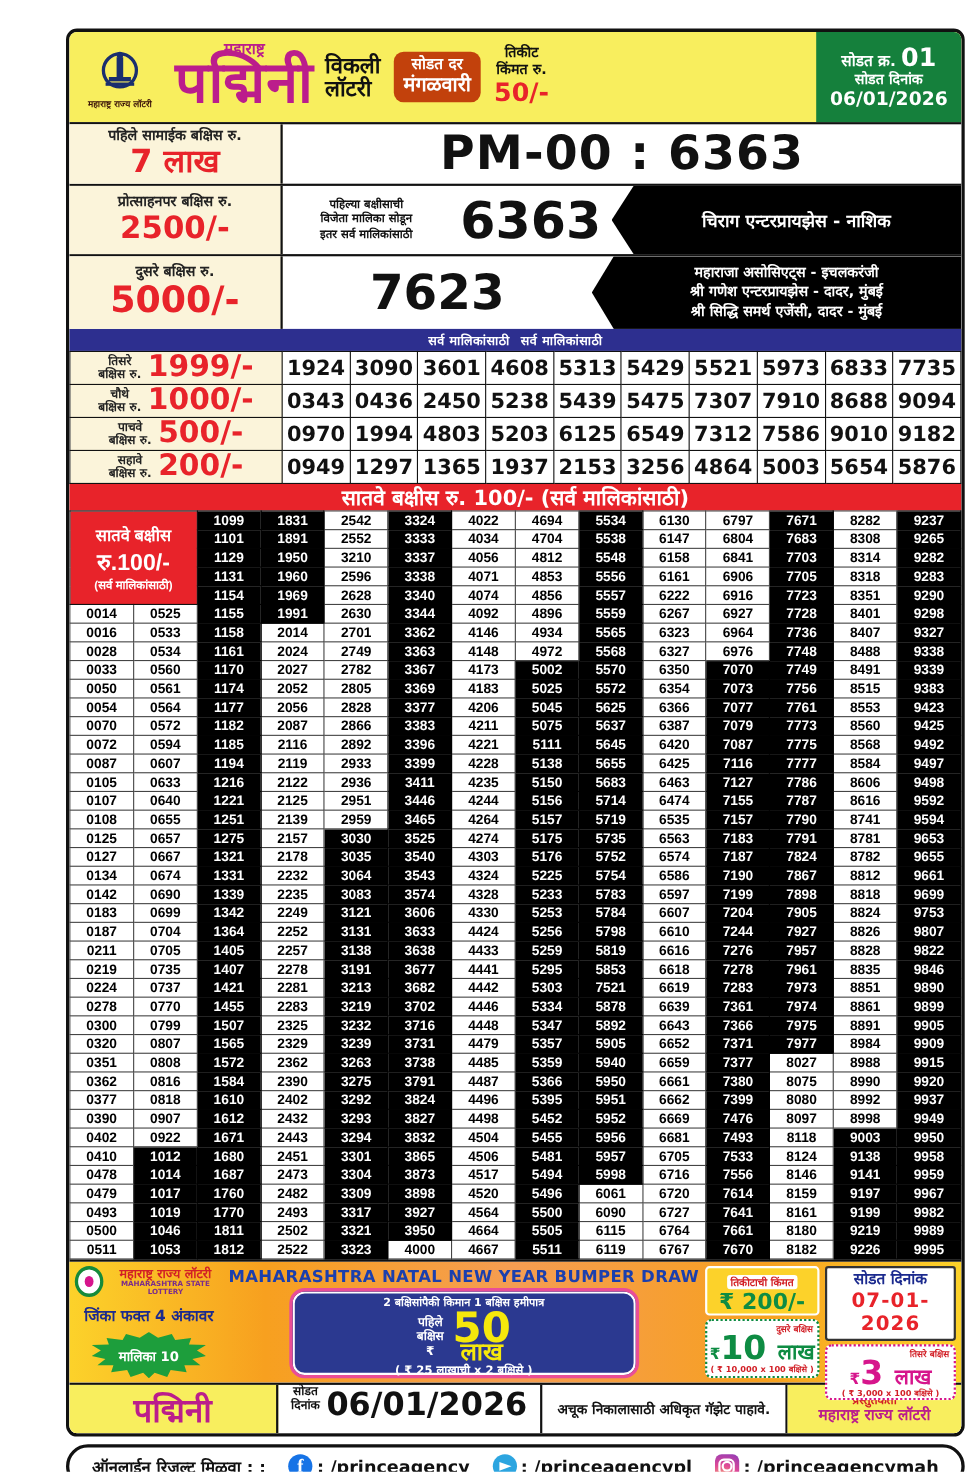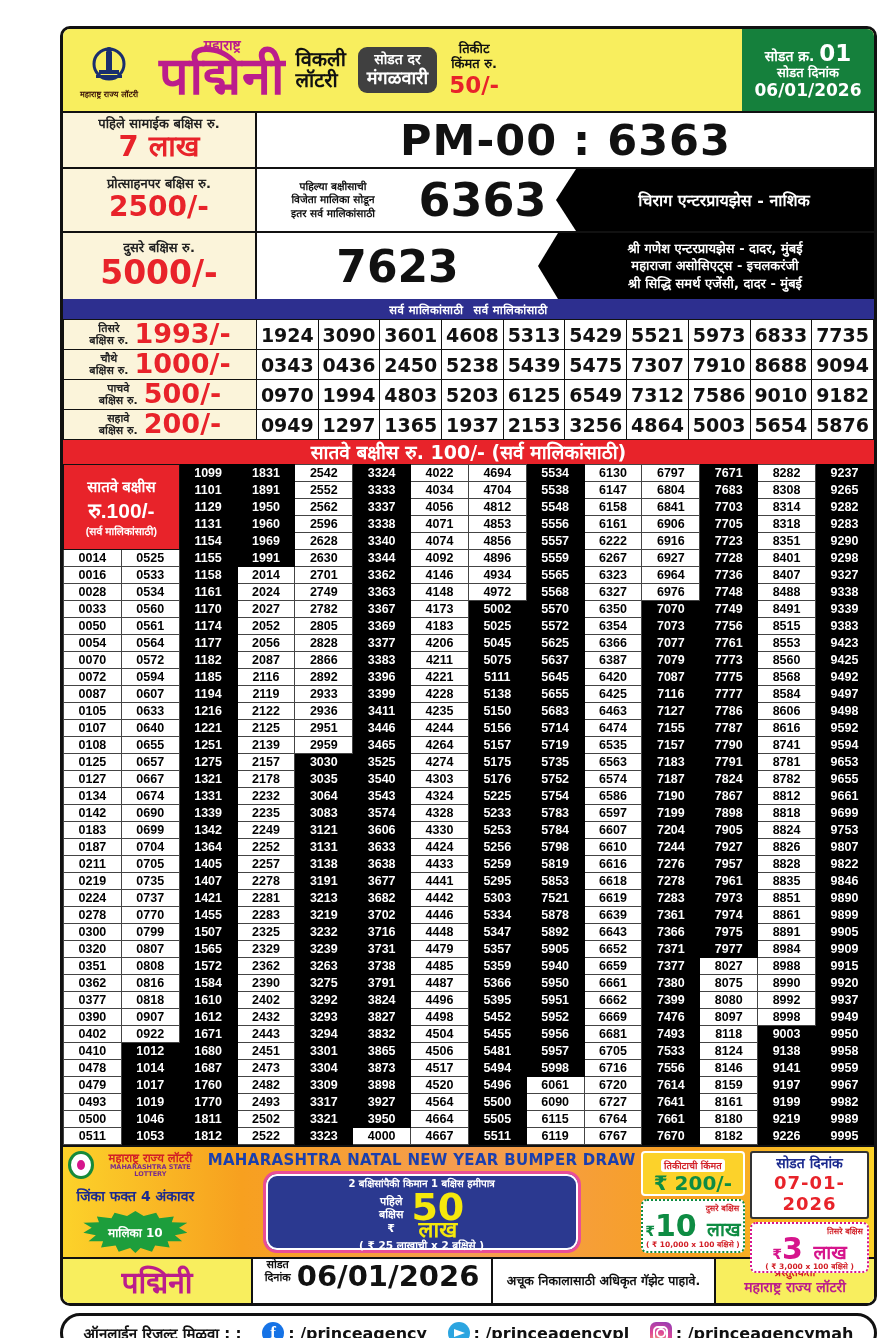--- a/index.html
+++ b/index.html
@@ -8,21 +8,21 @@
   .frame{border:3px solid #111;border-radius:10px;overflow:hidden;background:#fff;}
 
   
   .hdr{display:flex;align-items:stretch;background:#f8ee5e;height:82px;}
   .logoWrap{width:92px;display:flex;flex-direction:column;align-items:center;justify-content:center;padding-top:3px;}
   .logoCap{font-size:8px;font-weight:700;color:#3a1208;white-space:nowrap;}
   .brand{display:flex;flex-direction:column;align-items:center;justify-content:center;line-height:.95;padding:0 4px;}
   .brandTop{color:#bb1d8c;font-size:14px;font-weight:800;}
   .brandMain{color:#bb1d8c;font-size:52px;font-weight:800;letter-spacing:1px;}
   .weekly{display:flex;flex-direction:column;justify-content:center;font-weight:800;font-size:20px;line-height:1.05;padding:0 6px;}
-  .dayBox{align-self:center;background:#404040;color:#fff;border-radius:9px;text-align:center;padding:5px 9px;font-weight:800;line-height:1.1;margin:0 6px;}
+  .dayBox{align-self:center;background:#c2410c;color:#fff;border-radius:9px;text-align:center;padding:5px 9px;font-weight:800;line-height:1.1;margin:0 6px;}
   .dayBox .l1{font-size:14px;}
   .dayBox .l2{font-size:18px;}
   .ticket{align-self:center;text-align:center;font-weight:800;font-size:13px;line-height:1.15;padding:0 6px;}
   .price{color:#e8232a;font-size:23px;}
   .drawBox{margin-left:auto;background:#15803c;color:#fff;width:132px;text-align:center;display:flex;flex-direction:column;justify-content:center;font-weight:800;line-height:1.15;}
   .drawNoRow{font-size:14px;}
   .drawNoRow b{font-size:23px;}
   .drawDateLbl{font-size:13px;}
   .drawDateVal{font-size:17px;}
 
@@ -192,38 +192,38 @@
       </div>
     </div>
 
     <div class="prow rowC">
       <div class="plabel">
         <span class="t">दुसरे बक्षिस रु.</span>
         <span class="amt">5000/-</span>
       </div>
       <div class="bigNum" style="font-size:44px;">7623</div>
       <div class="tag tagC">
+        <span>महाराजा असोसिएट्स - इचलकरंजी</span>
         <span>श्री गणेश एन्टरप्रायझेस - दादर, मुंबई</span>
-        <span>महाराजा असोसिएट्स - इचलकरंजी</span>
         <span>श्री सिद्धि समर्थ एजेंसी, दादर - मुंबई</span>
       </div>
     </div>
 
     <div class="blueBar">
       <span>सर्व मालिकांसाठी</span>
       <span>सर्व मालिकांसाठी</span>
     </div>
 
     <table class="spTable">
       <tbody id="sp-body">
           <tr>
             <td class="lab">
               <span class="labIn">
                 <span class="nm">तिसरे<br>बक्षिस रु.</span>
-                <span class="am">1993/-</span>
+                <span class="am">1999/-</span>
               </span>
             </td>
             <td>1924</td>
             <td>3090</td>
             <td>3601</td>
             <td>4608</td>
             <td>5313</td>
             <td>5429</td>
             <td>5521</td>
             <td>5973</td>
@@ -320,21 +320,21 @@
             <td class="blk">5538</td>
             <td>6147</td>
             <td>6804</td>
             <td class="blk">7683</td>
             <td>8308</td>
             <td class="blk">9265</td>
           </tr>
           <tr>
             <td class="blk">1129</td>
             <td class="blk">1950</td>
-            <td>2562</td>
+            <td>3210</td>
             <td class="blk">3337</td>
             <td>4056</td>
             <td>4812</td>
             <td class="blk">5548</td>
             <td>6158</td>
             <td>6841</td>
             <td class="blk">7703</td>
             <td>8314</td>
             <td class="blk">9282</td>
           </tr>

